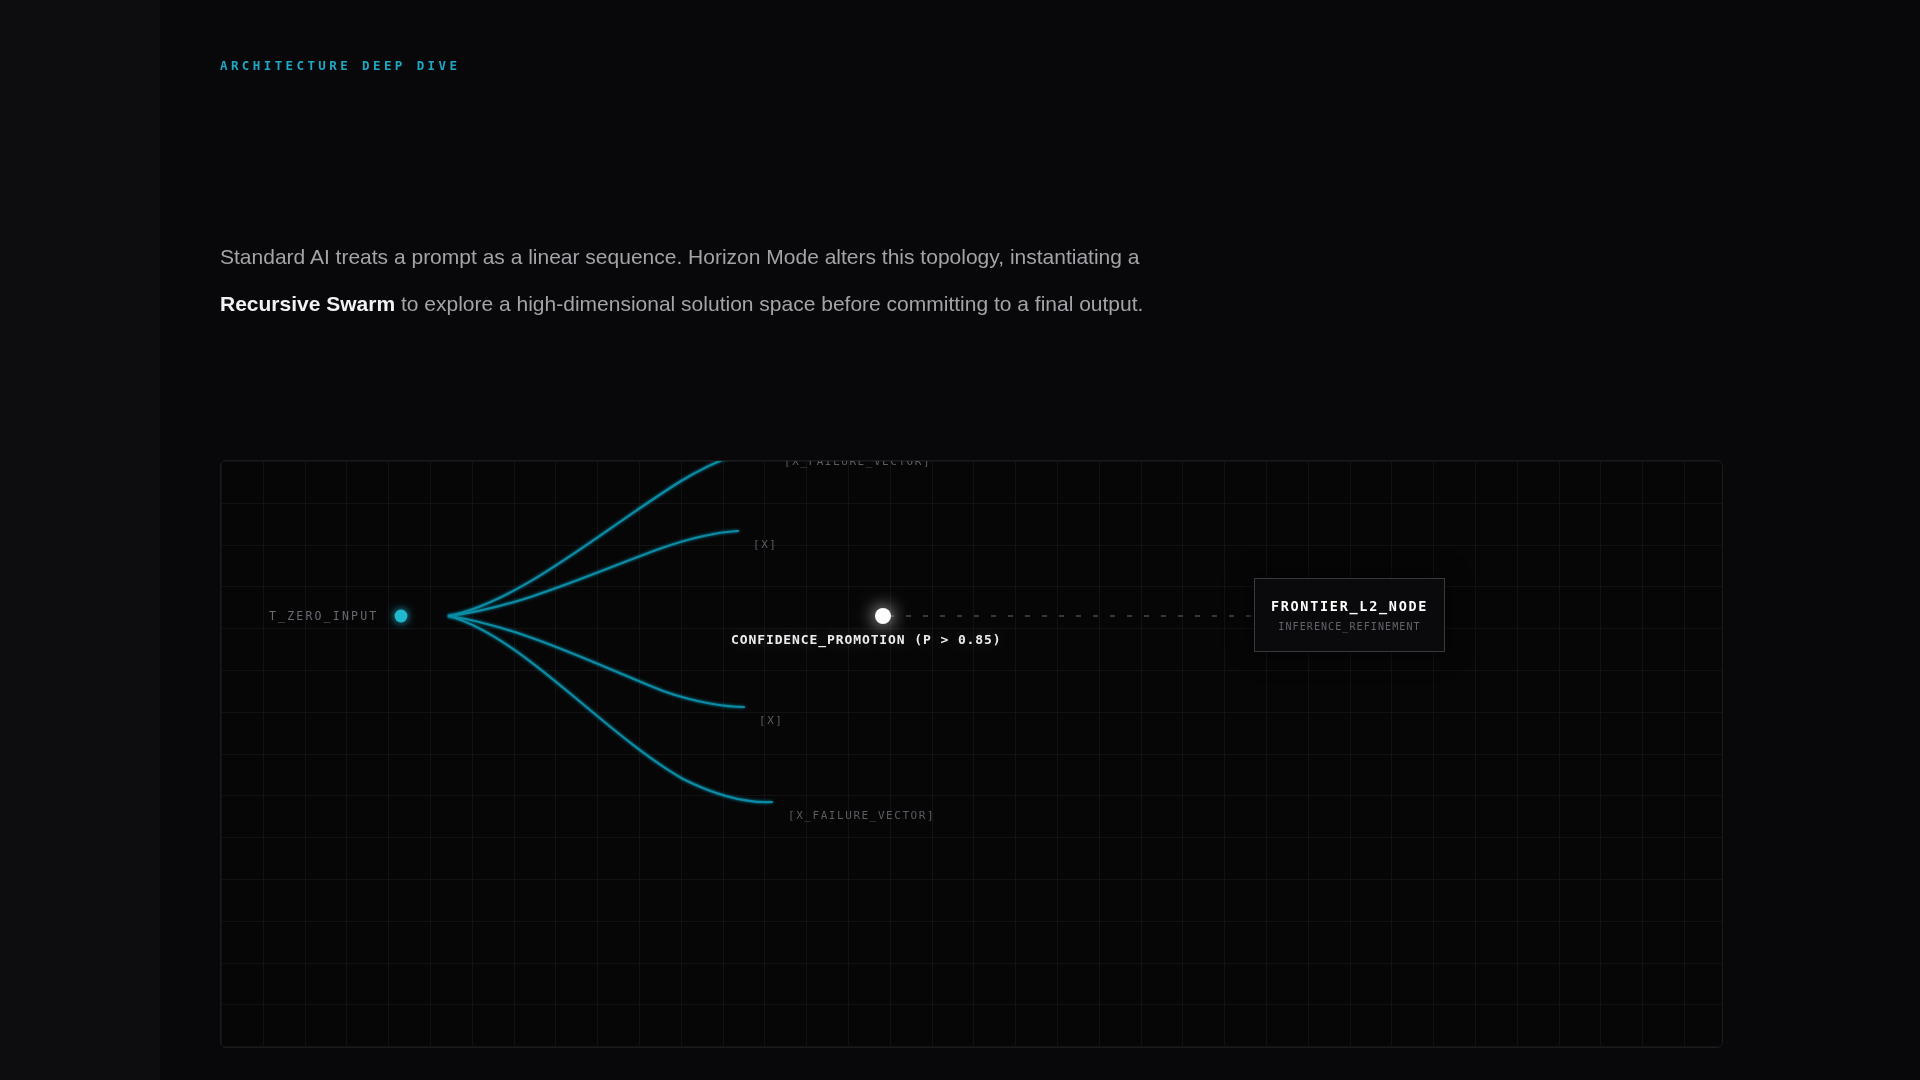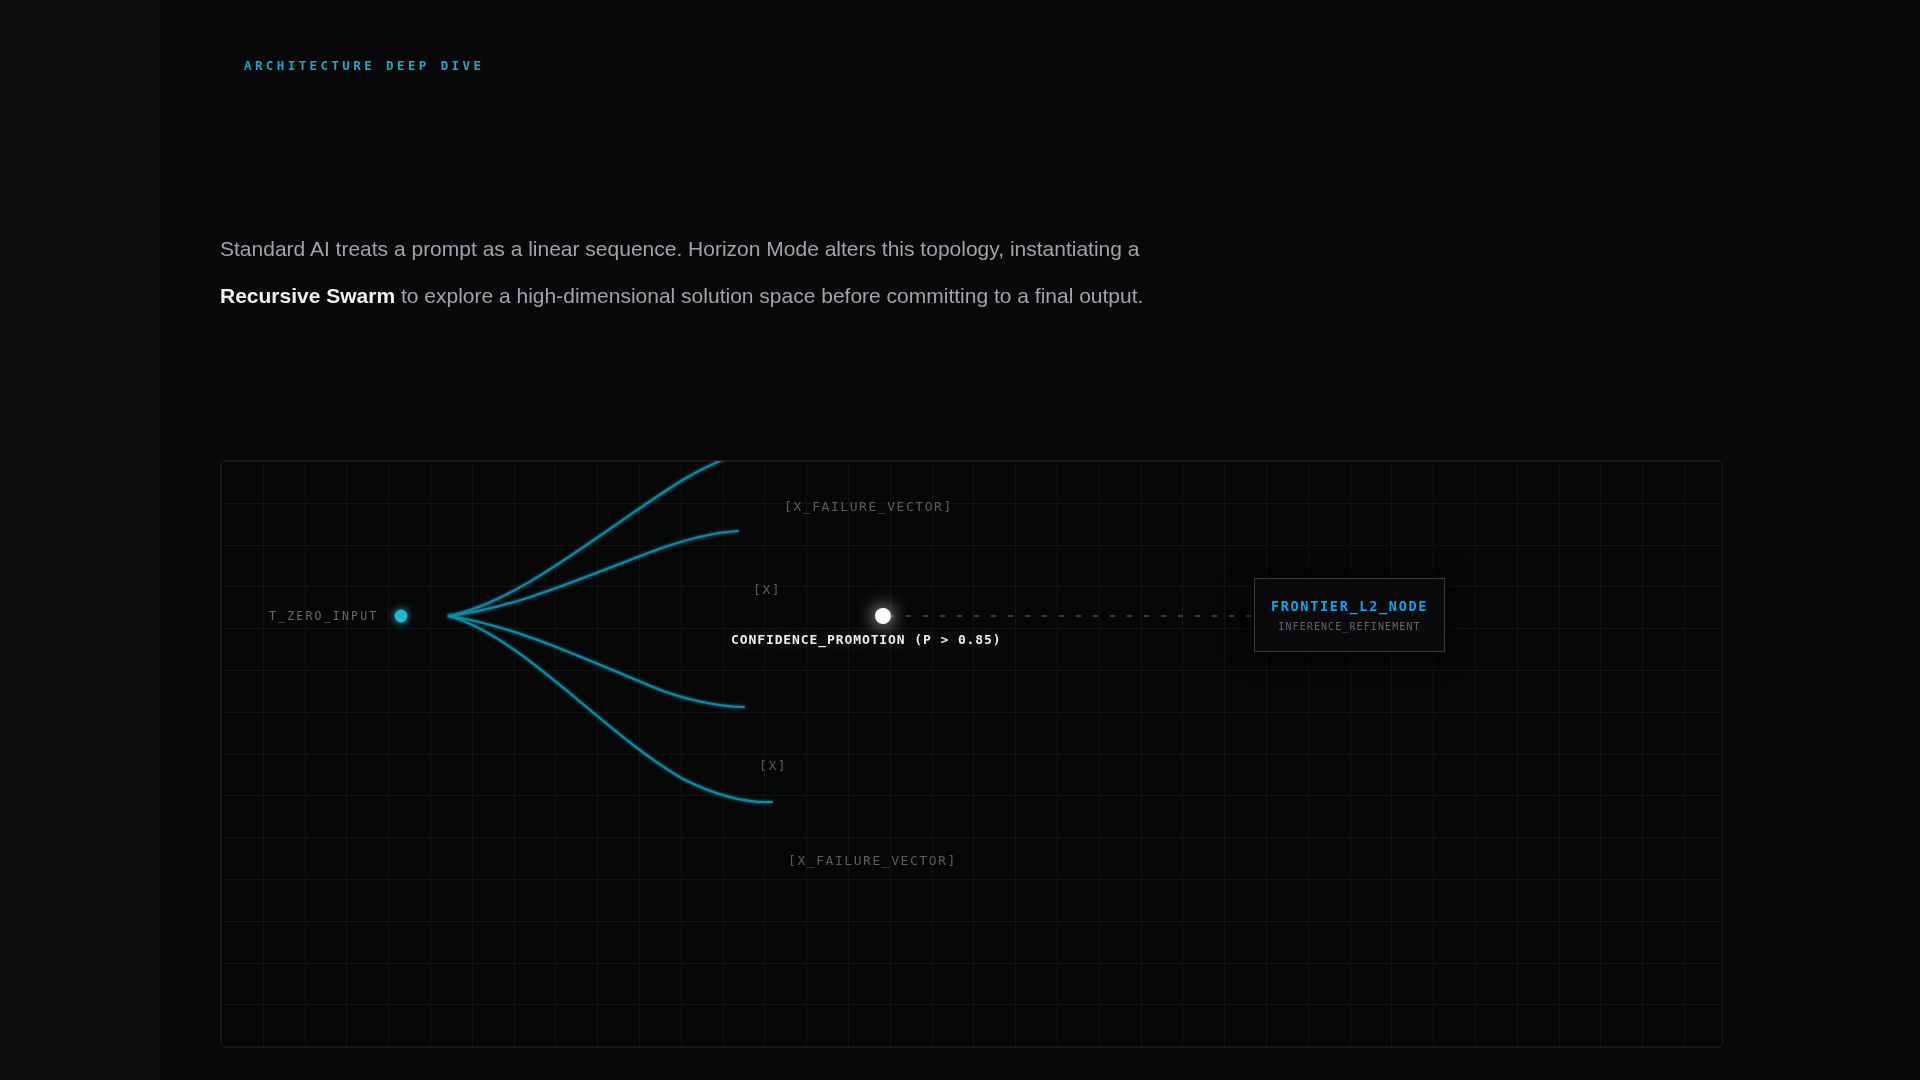--- a/index.html
+++ b/index.html
@@ -23,33 +23,32 @@
   }
 
   
   .eyebrow {
     position:absolute; left:60px; top:58px;
     font-family:"DejaVu Sans Mono","Liberation Mono",monospace;
     font-size:12.5px; font-weight:700;
     letter-spacing:3.4px;
     color:#1fa8c4;
     white-space:nowrap;
-    margin-left:24px;
   }
   .headline {
     position:absolute; left:58px; top:96px;
     font-size:52px; line-height:62px;
     letter-spacing:-0.8px;
     white-space:nowrap;
   }
   .headline .hl-strong { color:#ffffff; font-weight:700; }
   .headline .hl-soft   { color:#7d7d82; font-weight:400; }
 
   .body-copy {
-    position:absolute; left:60px; top:225px;
+    position:absolute; left:60px; top:233px;
     width:1000px;
     font-size:21px; line-height:47px;
     color:#a3a3a8; font-weight:400;
   }
   .body-copy .accent { color:#f2f2f4; font-weight:700; }
 
   
   .panel {
     position:absolute; left:60px; top:460px;
     width:1503px; height:588px;
@@ -70,36 +69,36 @@
     border:1px solid #3a3a3e;
     background:#0a0a0c;
     display:flex; flex-direction:column;
     align-items:center; justify-content:center;
     gap:7px;
     box-shadow:0 0 22px rgba(0,0,0,0.8);
   }
   .node-title {
     font-family:"DejaVu Sans Mono","Liberation Mono",monospace;
     font-size:13.5px; font-weight:700; letter-spacing:1.7px;
-    color:#0ea5e9; white-space:nowrap;
+    color:#ffffff; white-space:nowrap;
   }
   .node-sub {
     font-family:"DejaVu Sans Mono","Liberation Mono",monospace;
     font-size:10px; font-weight:400; letter-spacing:1.1px;
     color:#63636a; white-space:nowrap;
   }
 
   
   .plabel {
     position:absolute;
     font-family:"DejaVu Sans Mono","Liberation Mono",monospace;
     white-space:nowrap;
   }
   .lbl-dim {
-    font-size:13px; letter-spacing:1.55px; font-weight:400; color:#5c5c63;margin-top:44px;
+    font-size:11px; letter-spacing:1.55px; font-weight:400; color:#5c5c63;
   }
   .lbl-input {
     font-size:11.5px; letter-spacing:2.2px; font-weight:400; color:#6a6a72;
   }
   .lbl-promo {
     font-size:13px; letter-spacing:0.9px; font-weight:700; color:#ededf0;
     text-shadow:0 0 16px rgba(255,255,255,.25);
   }
 </style>
 </head>

